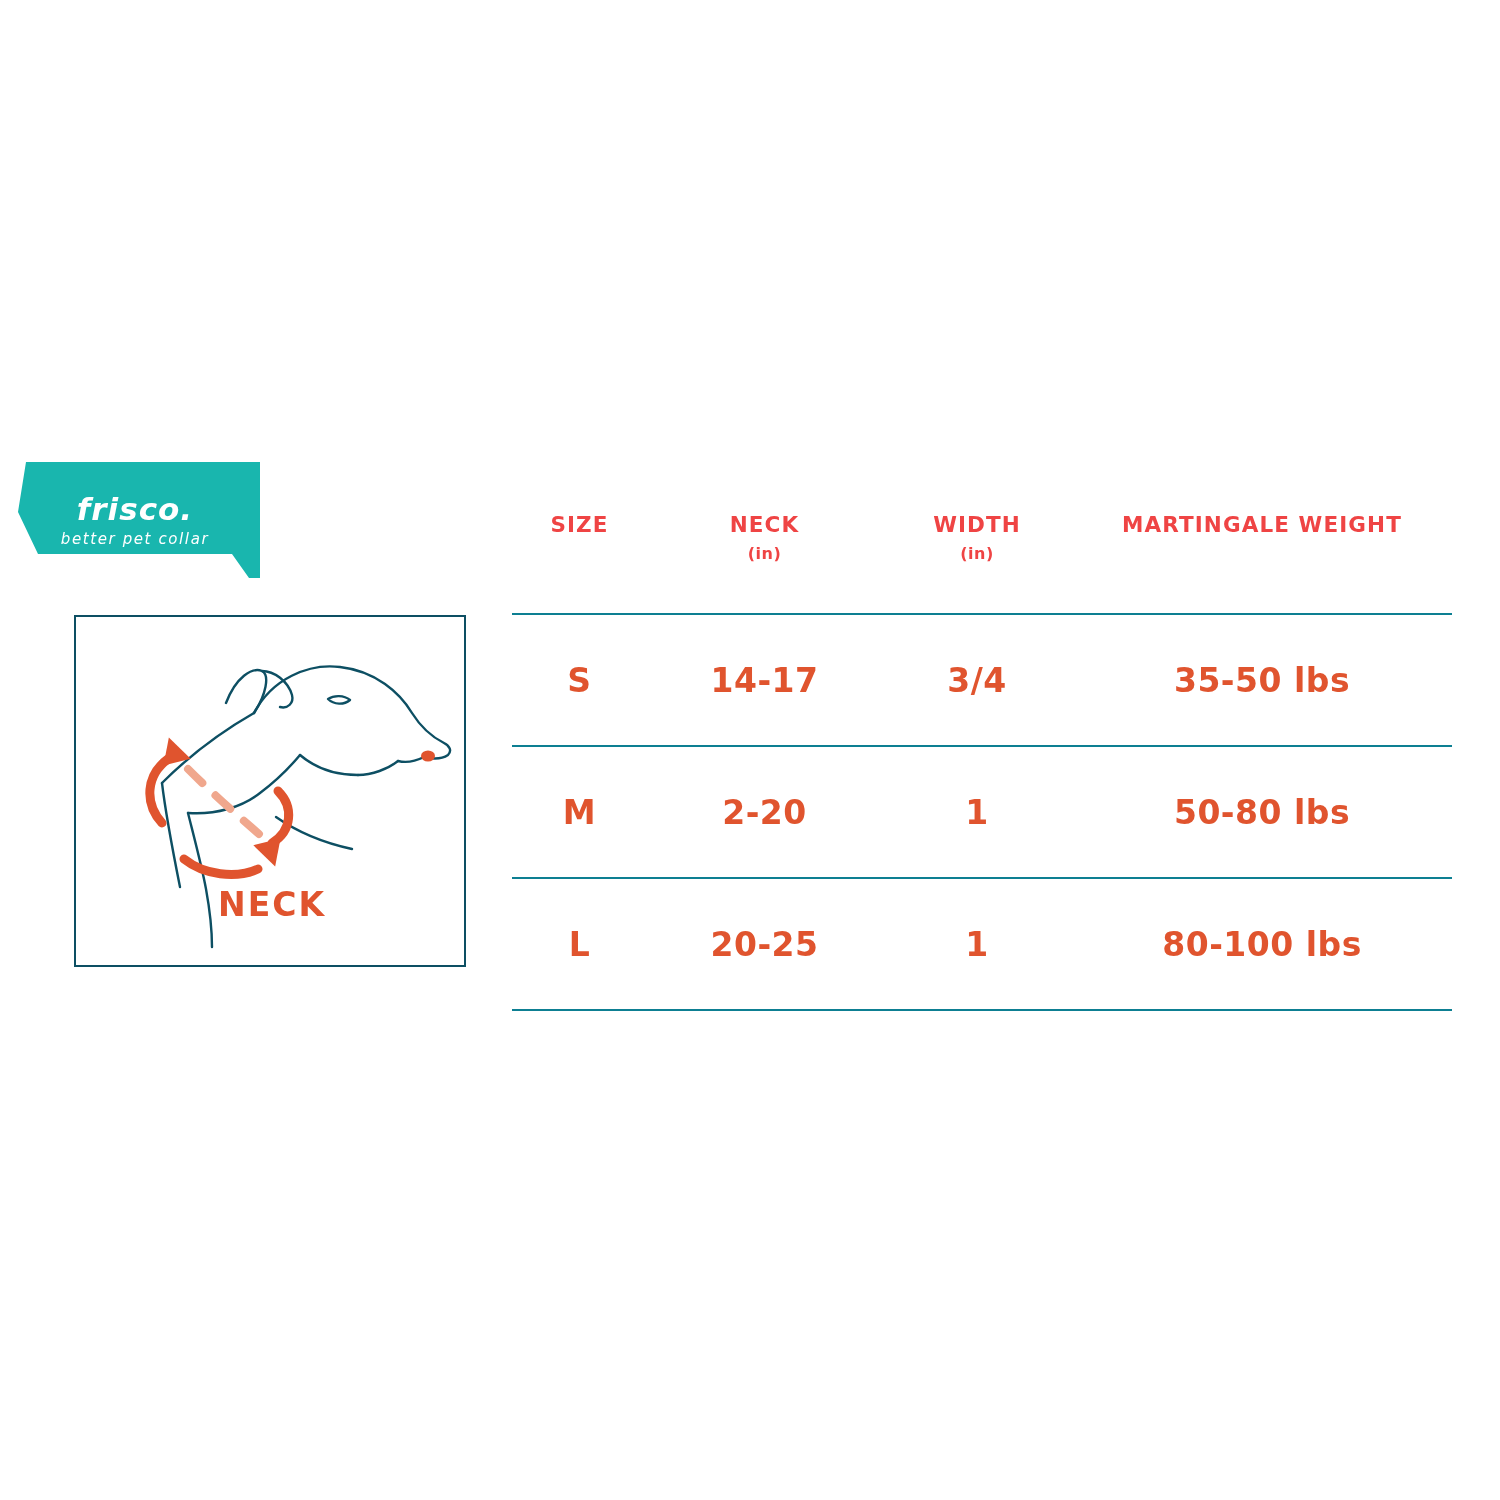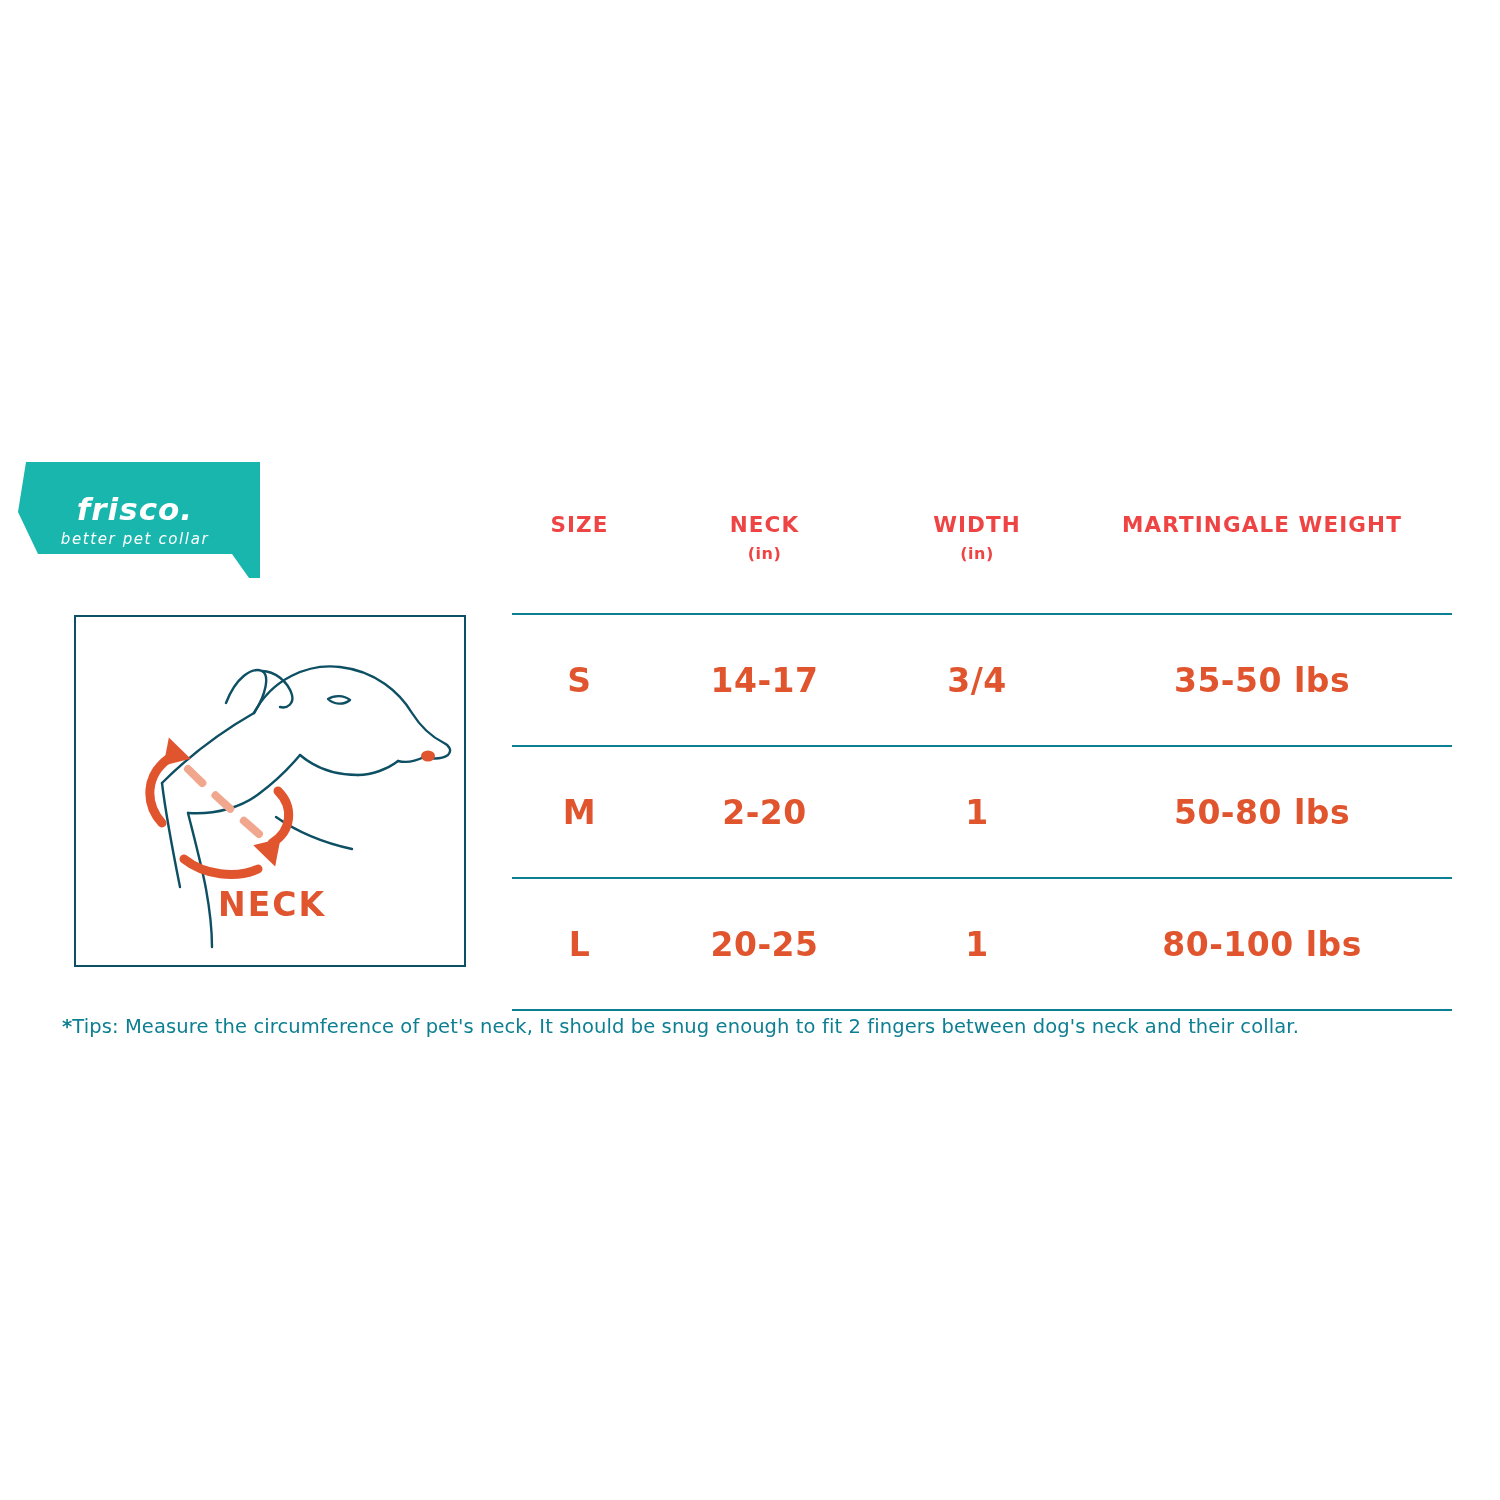--- a/index.html
+++ b/index.html
@@ -274,17 +274,14 @@
         <tr class="last">
           <td>L</td>
           <td>20-25</td>
           <td>1</td>
           <td>80-100 lbs</td>
         </tr>
       </tbody>
     </table>
   </div>
 
-  <div class="tips">
-    <span class="star">*</span><span>Tips: Measure the circumference of pet's neck, It should be snug enough to fit 2 fingers between dog's neck and their collar.</span>
-  </div>
 
 </div>
 
 </body></html>

